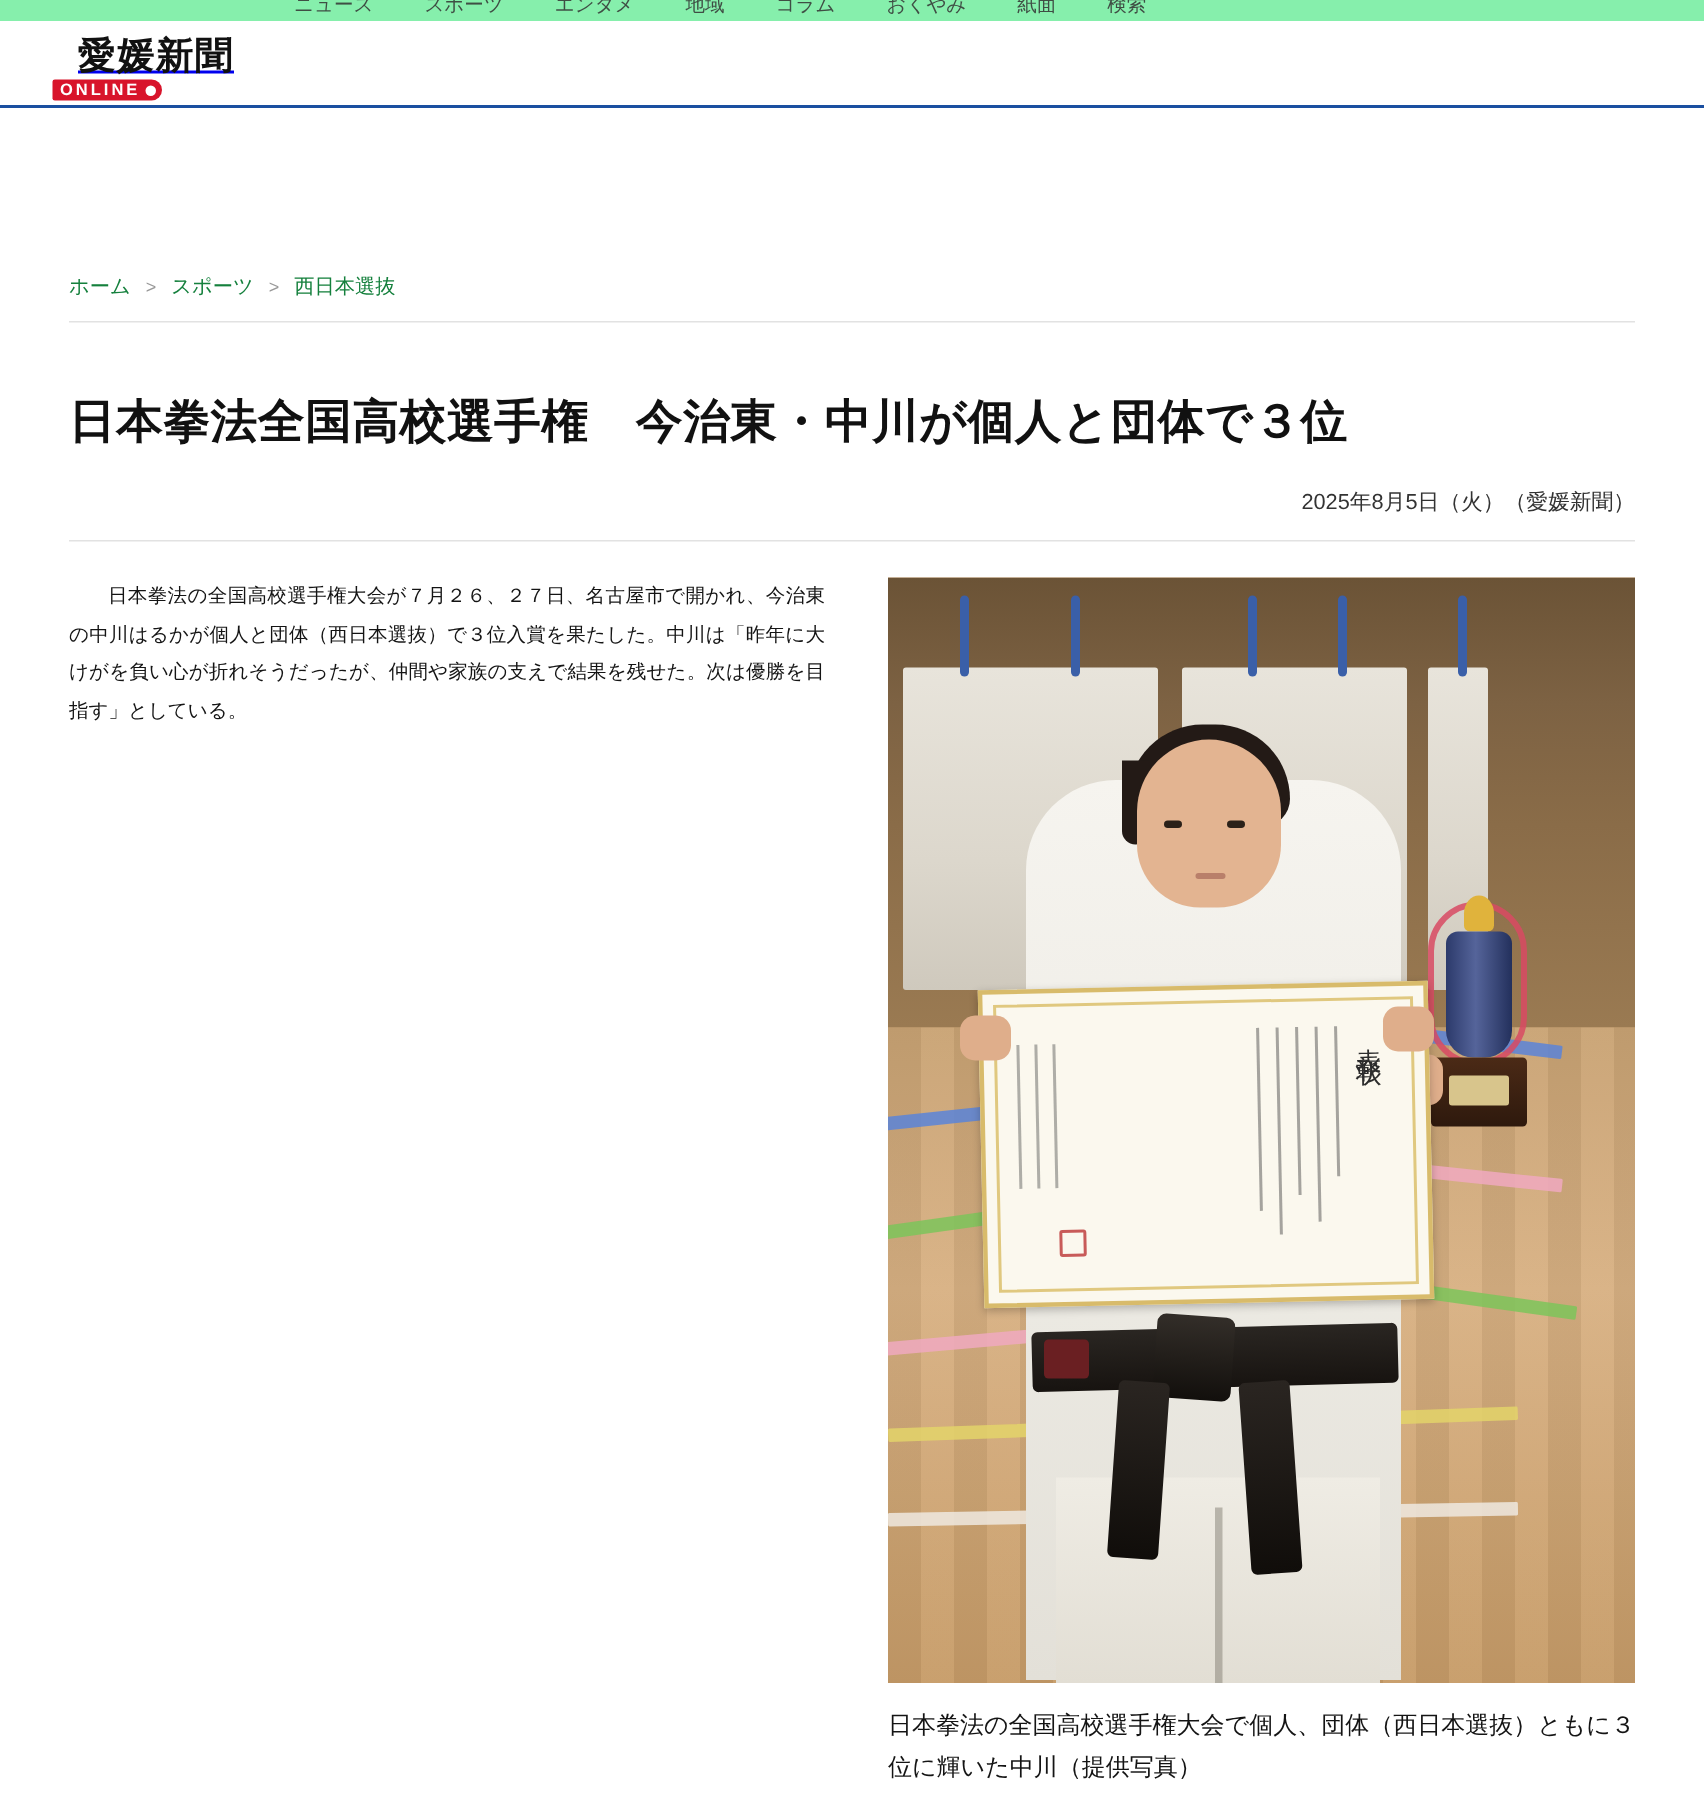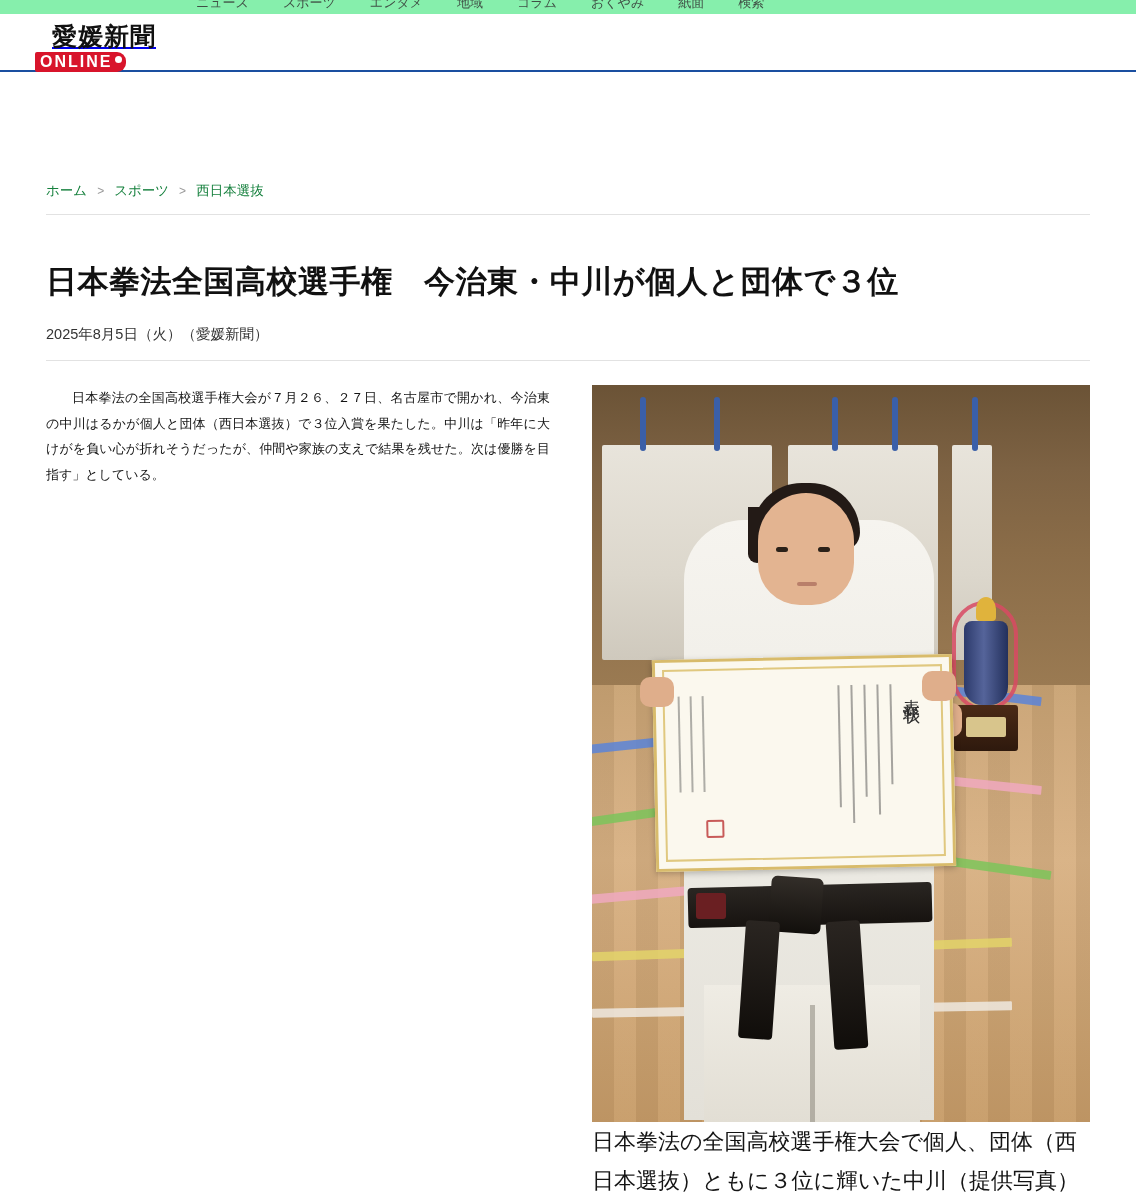--- a/index.html
+++ b/index.html
@@ -57,21 +57,21 @@
     letter-spacing: 1px;
     color: #111;
     line-height: 26px;
     font-family: "DejaVu Sans", "Liberation Sans", sans-serif;
     text-align: center;
   }
   .logo-sub {
     display: inline-block;
     background: #d8142b;
     color: #fff;
-    font-size: 16px;
+    font-size: 11px;
     font-weight: bold;
     letter-spacing: 2px;
     padding: 1px 14px 1px 5px;
     border-radius: 2px 9px 9px 2px;
     margin-top: 2px;
     position: relative;
   }
   .logo-sub::after {
     content: "";
     position: absolute;
@@ -110,20 +110,21 @@
   .article-title {
     font-size: 31px;
     font-weight: bold;
     color: #111;
     letter-spacing: .5px;
     margin: 46px 0 0 0;
     line-height: 1.35;
     font-family: "DejaVu Sans", "Liberation Sans", sans-serif;
   }
   .byline {
+    text-align: right;
     font-size: 14.5px;
     color: #333;
     margin-top: 22px;
     padding-bottom: 16px;
     border-bottom: 1px solid #e2e2e2;
   }
 
   
   .article-body {
     display: flex;
@@ -390,23 +391,24 @@
     background: linear-gradient(180deg,#efece4,#e2ded4);
   }
   .leg-split {
     position:absolute;
     left: 218px; top: 620px;
     width: 5px; height: 117px;
     background: rgba(120,115,105,.45);
   }
 
   .caption {
-    font-size: 22px;
+    font-size: 16px;
     line-height: 1.78;
     color: #141414;
+    margin-top: 14px;
     font-family: "DejaVu Sans", "Liberation Sans", sans-serif;
   }
 </style>
 </head>
 <body>
 
 <div class="top-strip">
   <div class="top-strip-inner">
     <span>ニュース</span>
     <span>スポーツ</span>

